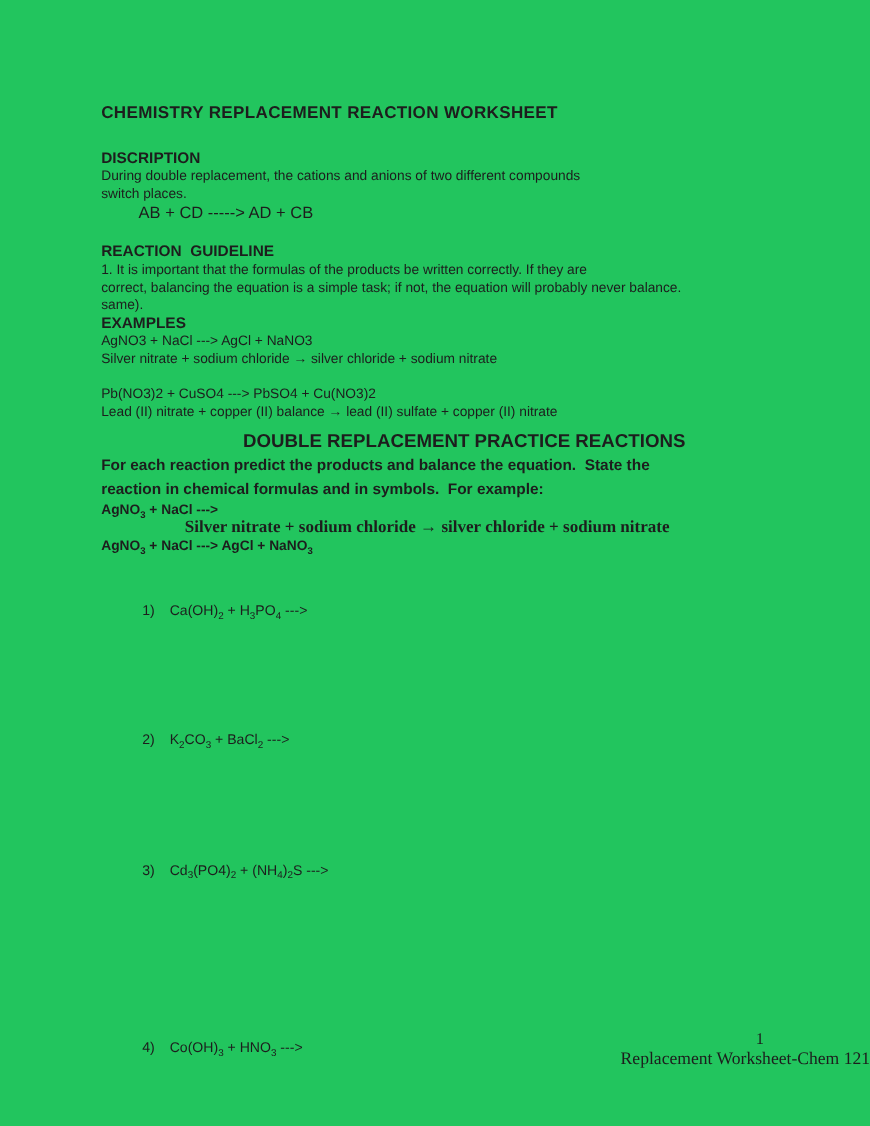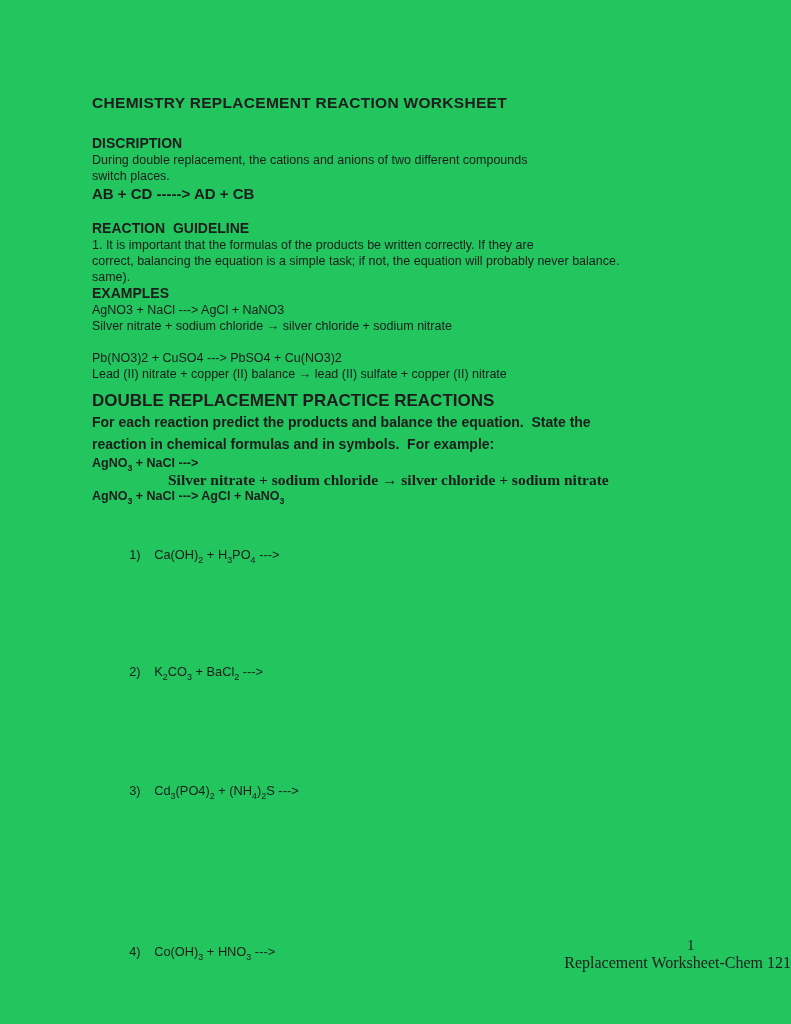--- a/index.html
+++ b/index.html
@@ -31,32 +31,34 @@
     font-size: 14px;
     font-weight: bold;
     line-height: 17px;
     white-space: pre-wrap;
   }
   .mt-desc { margin-top: 23px; }
   .mt-guide { margin-top: 17px; }
   .body-line { font-size: 12.5px; line-height: 16px; white-space: pre-wrap; }
   .ab-formula {
     font-size: 15px;
-    font-weight: bold;
+    font-weight: normal;
     line-height: 19px;
     white-space: pre-wrap;
+    margin-left: 34px;
   }
   .example-block { margin: 0; }
   .example-gap { height: 16px; }
   .practice-heading {
     margin-top: 8px;
     font-size: 17px;
     font-weight: bold;
     line-height: 21px;
     white-space: pre-wrap;
+    text-align: center;
   }
   .instruction-line {
     font-size: 14px;
     font-weight: bold;
     line-height: 22px;
     white-space: pre-wrap;
   }
   .bold-formula {
     font-size: 12.5px;
     font-weight: bold;

